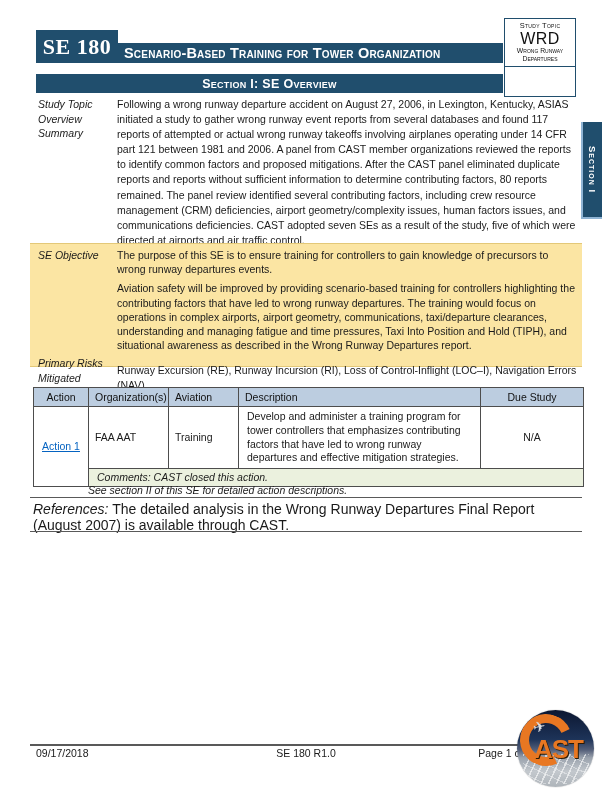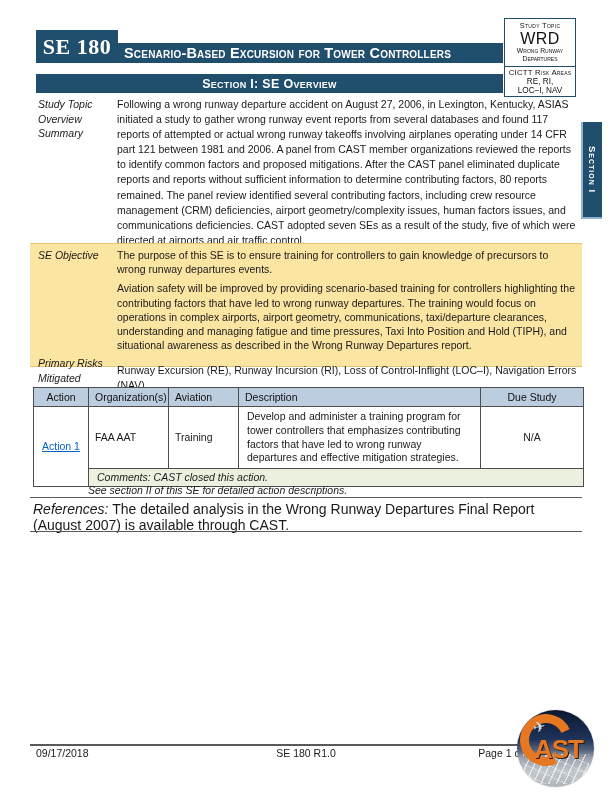--- a/index.html
+++ b/index.html
@@ -130,36 +130,31 @@
 </head>
 <body>
 
 <div class="page">
 
   <div class="se-box">
     <span>SE 180</span>
   </div>
   <div class="doc-type">CAST Safety Enhancement (SE)</div>
   <div class="title-bar">
-    <span class="sc">Scenario-Based Excursion for Tower Controllers</span>
+    <span class="sc">Scenario-Based Training for Tower Organization</span>
   </div>
   <div class="banner">
     <span class="sc">Section I:  SE Overview</span>
   </div>
 
   <div class="topic-box">
     <div class="topic-top">
       <div class="topic-label">Study Topic</div>
       <div class="topic-code">WRD</div>
       <div class="topic-name">Wrong Runway Departures</div>
-    </div>
-    <div class="topic-bottom">
-      <div class="risk-label">CICTT Risk Areas</div>
-      <div class="risk-line">RE, RI,</div>
-      <div class="risk-line">LOC–I, NAV</div>
     </div>
   </div>
 
   <div class="section-tab">
     <span>Section I</span>
   </div>
 
   <div class="row overview-row">
     <div class="lbl">Study Topic
 Overview

